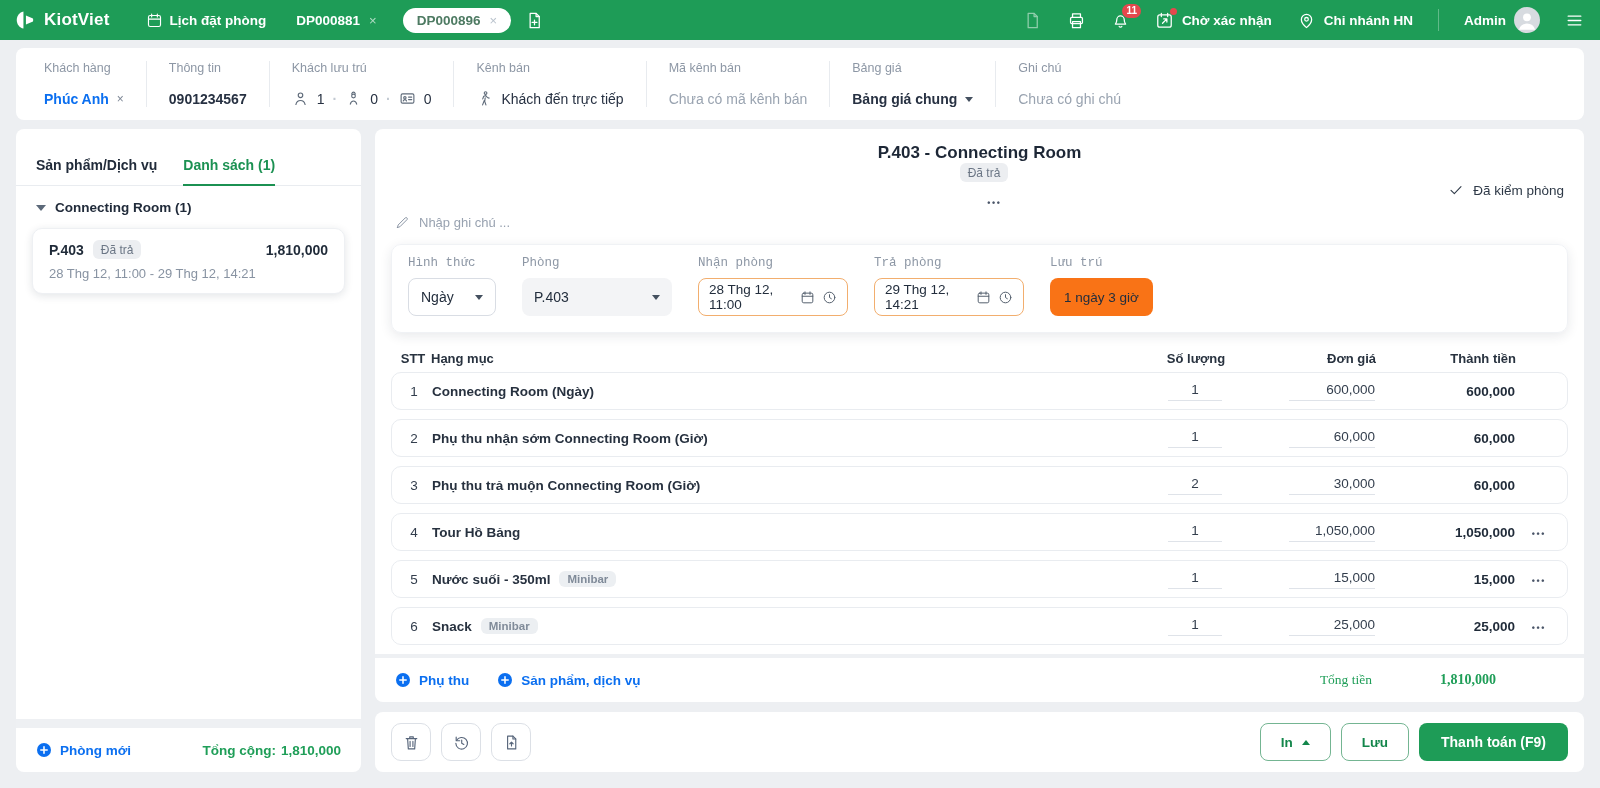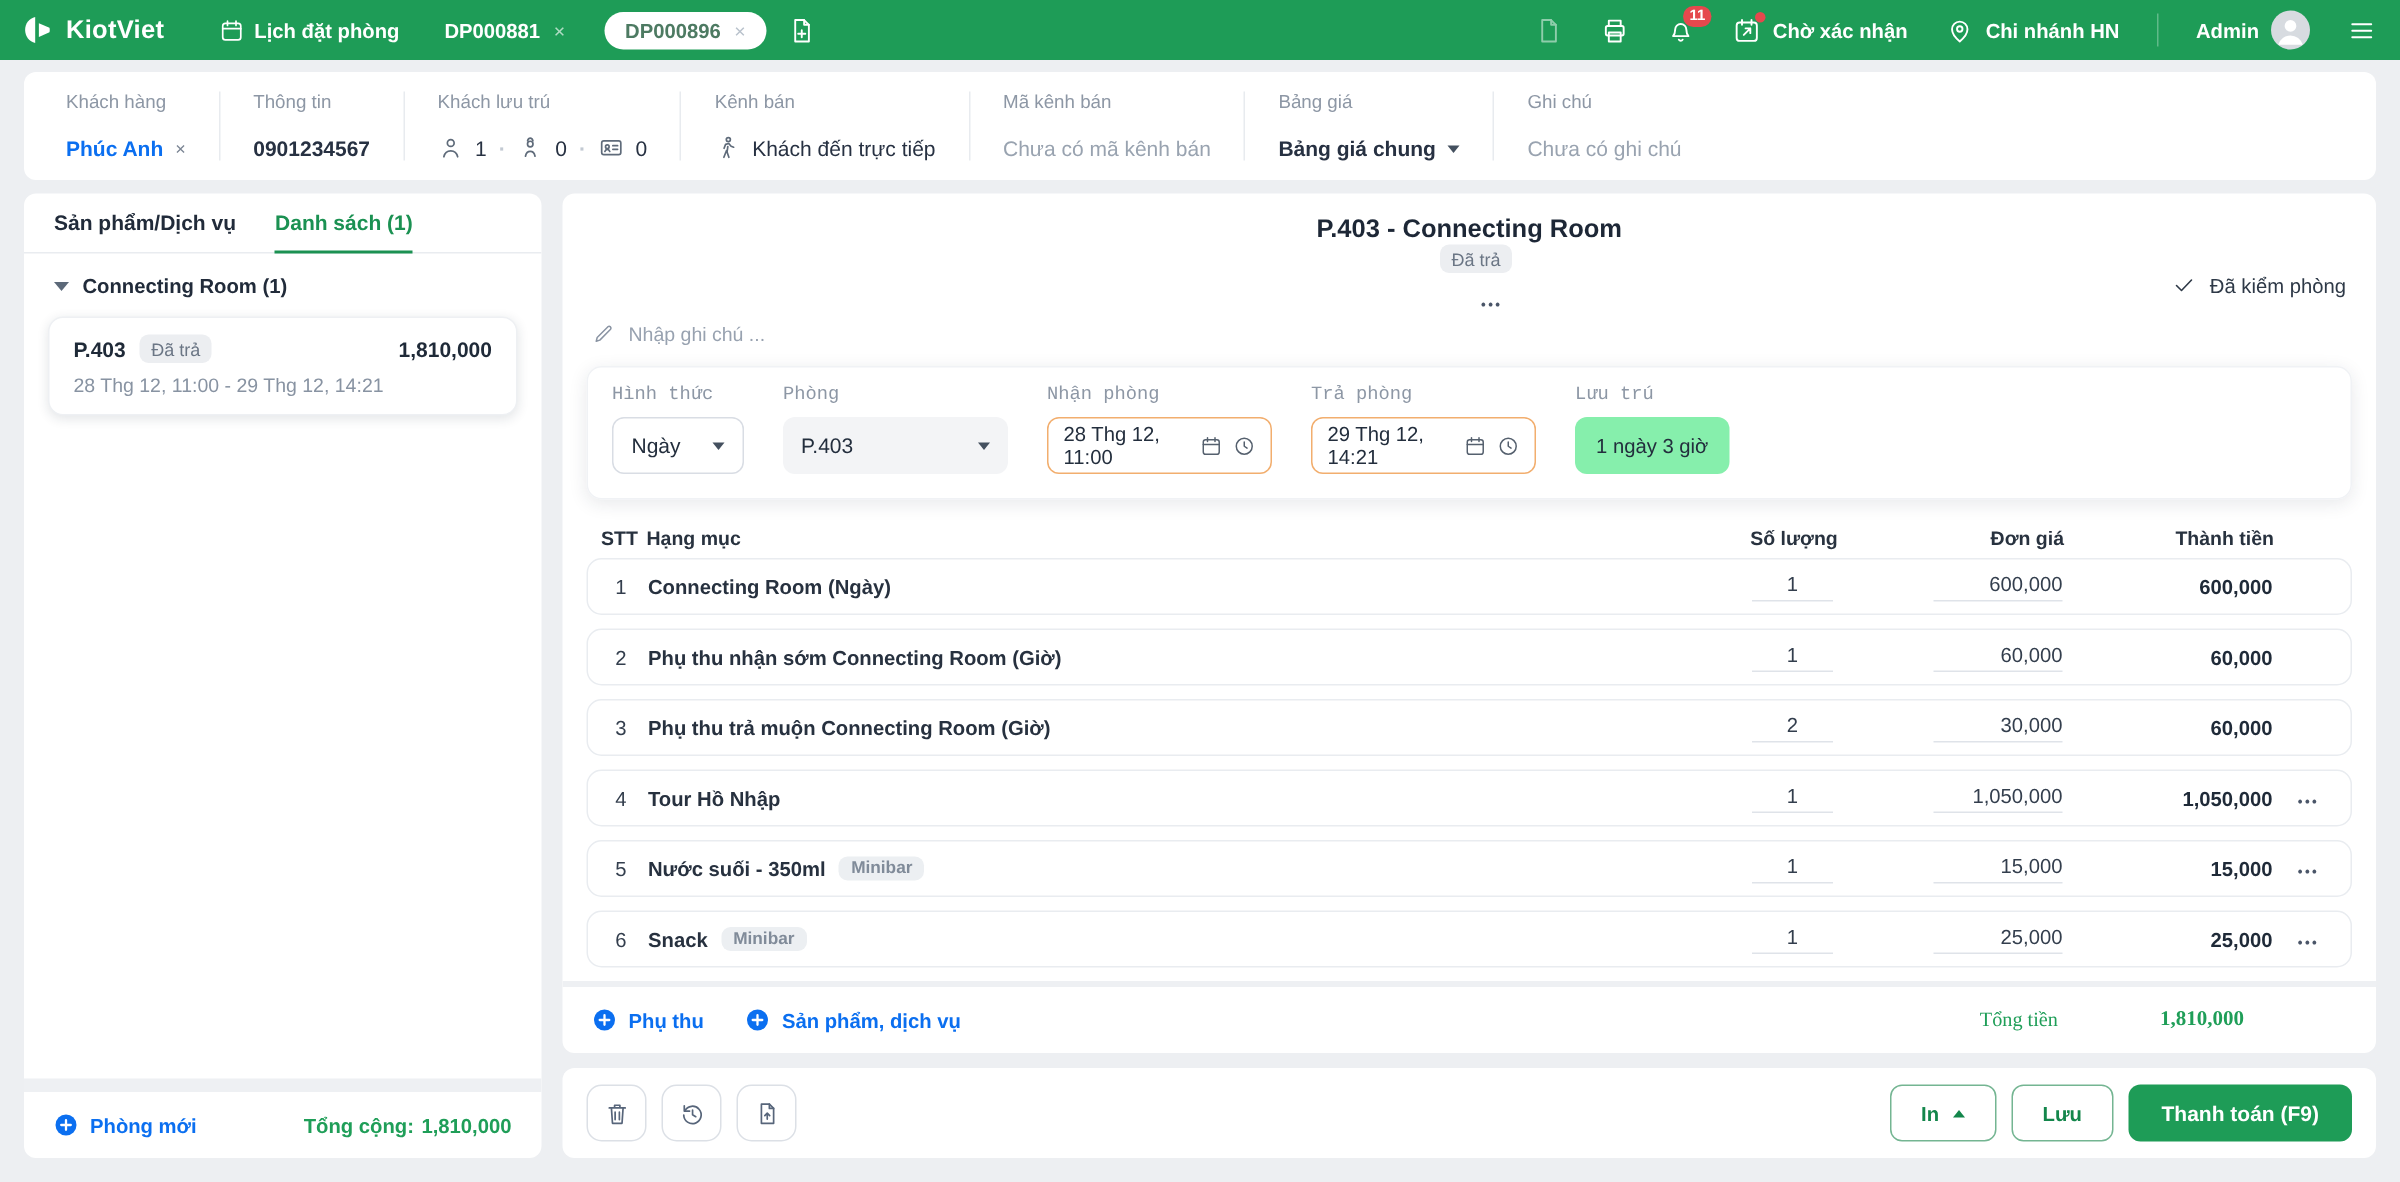--- a/index.html
+++ b/index.html
@@ -44,21 +44,21 @@
   .gicon { width:17px; height:17px; color:#5f6b7a; }
   .gnum { font-weight:normal; color:#273142; }
   .gsep { color:#c2c9d2; font-weight:bold; }
   .caret { width:0; height:0; border-left:4.5px solid transparent; border-right:4.5px solid transparent; border-top:5.5px solid #44505f; }
 
   
   .bodywrap { display:flex; gap:14px; margin:9px 16px 16px; height:643px; }
 
   
   .sidebar { width:345px; background:#fff; border-radius:8px; display:flex; flex-direction:column; overflow:hidden; }
-  .s-tabs { display:flex; gap:26px; padding:11px 20px 0; border-bottom:1px solid #e9ecf0; }
+  .s-tabs { display:flex; gap:26px; padding:28px 20px 0; border-bottom:1px solid #e9ecf0; }
   .s-tab { font-size:14px; font-weight:bold; color:#212b3a; padding-bottom:11px; cursor:pointer; }
   .s-tab.active { color:#1b9152; border-bottom:2px solid #1b9152; margin-bottom:-1px; }
   .s-group { display:flex; align-items:center; gap:9px; padding:14px 20px 11px; font-size:13.5px; font-weight:bold; color:#212b3a; cursor:pointer; }
   .chev { width:0; height:0; border-left:5px solid transparent; border-right:5px solid transparent; border-top:6px solid #5c6979; }
   .room-card { margin:2px 16px; background:#fff; border:1px solid #eef0f3; border-radius:10px;
                box-shadow:0 2px 8px rgba(25,39,57,.12); padding:11px 16px 12px; cursor:pointer; }
   .room-top { display:flex; align-items:center; }
   .room-name { font-size:14px; font-weight:bold; color:#1f2a38; }
   .badge-gray { background:#eceef1; color:#6b7685; font-size:12px; border-radius:6px; padding:2.5px 8px; margin-left:9px; font-weight:normal; }
   .room-amt { margin-left:auto; font-size:14px; font-weight:bold; color:#1f2a38; }
@@ -85,21 +85,21 @@
   .form-card { margin:6px 16px 6px; border:1px solid #f0f2f5; border-radius:10px;
                box-shadow:0 3px 12px rgba(30,42,60,.10); padding:11px 16px 16px; display:flex; gap:26px; }
   .ffield { display:flex; flex-direction:column; }
   .flabel { font-size:12.5px; color:#8d97a5; margin-bottom:8px;font-family:Liberation Mono, monospace; }
   .ctrl { height:38px; border-radius:8px; display:flex; align-items:center; font-size:14px; color:#232e3d; }
   .sel-white { width:88px; border:1px solid #d9dde4; padding:0 12px; justify-content:space-between; cursor:pointer; }
   .sel-gray  { width:150px; background:#f3f4f6; padding:0 12px; justify-content:space-between; cursor:pointer; }
   .date-inp { width:150px; border:1.5px solid #f2ae6e; padding:0 10px; gap:7px; font-size:13.5px; cursor:pointer; }
   .date-inp .txt { flex:1; }
   .date-inp svg { width:15px; height:15px; color:#55606e; }
-  .stay-pill { background:#86efac; padding:0 14px; font-size:13.5px; }
+  .stay-pill { background:#f97316; padding:0 14px; font-size:13.5px; }
 
   .tgrid { display:grid; grid-template-columns:36px 1fr 120px 120px 140px 48px; align-items:center; }
   .t-head { margin:12px 20px 0; height:28px; font-size:13px; font-weight:bold; color:#28323f; }
   .col-c { text-align:center; } .col-r { text-align:right; }
   .rows { margin:6px 16px 0; }
   .rowcard { border:1px solid #e9ecf0; border-radius:10px; height:38px; margin-bottom:9px; padding:0 4px; background:#fff; }
   .r-stt { text-align:center; color:#333e4d; font-size:13.5px; }
   .r-name { font-size:13.5px; font-weight:bold; color:#27313f; display:flex; align-items:center; }
   .r-badge { background:#eceff2; color:#808b99; font-size:11.5px; font-weight:bold; border-radius:6px; padding:2px 8px; margin-left:9px; }
   .u-line { display:inline-block; border-bottom:1px solid #dfe3e9; padding-bottom:3px; font-size:13.5px; color:#333e4d; cursor:text; }
@@ -418,21 +418,21 @@
             </div>
           <div class="r-qty col-c"><span class="u-line">2</span></div>
           <div class="r-price col-r"><span class="u-line">30,000</span></div>
           <div class="r-total col-r">60,000</div>
           <div class="r-menu"></div>
         </div>
 
         <div class="tgrid rowcard">
           <div class="r-stt">4</div>
           <div class="r-name">
-              <span>Tour Hồ Nhập</span>
+              <span>Tour Hồ Bảng</span>
             </div>
           <div class="r-qty col-c"><span class="u-line">1</span></div>
           <div class="r-price col-r"><span class="u-line">1,050,000</span></div>
           <div class="r-total col-r">1,050,000</div>
           <div class="r-menu"><span class="dots">•••</span></div>
         </div>
 
         <div class="tgrid rowcard">
           <div class="r-stt">5</div>
           <div class="r-name">

